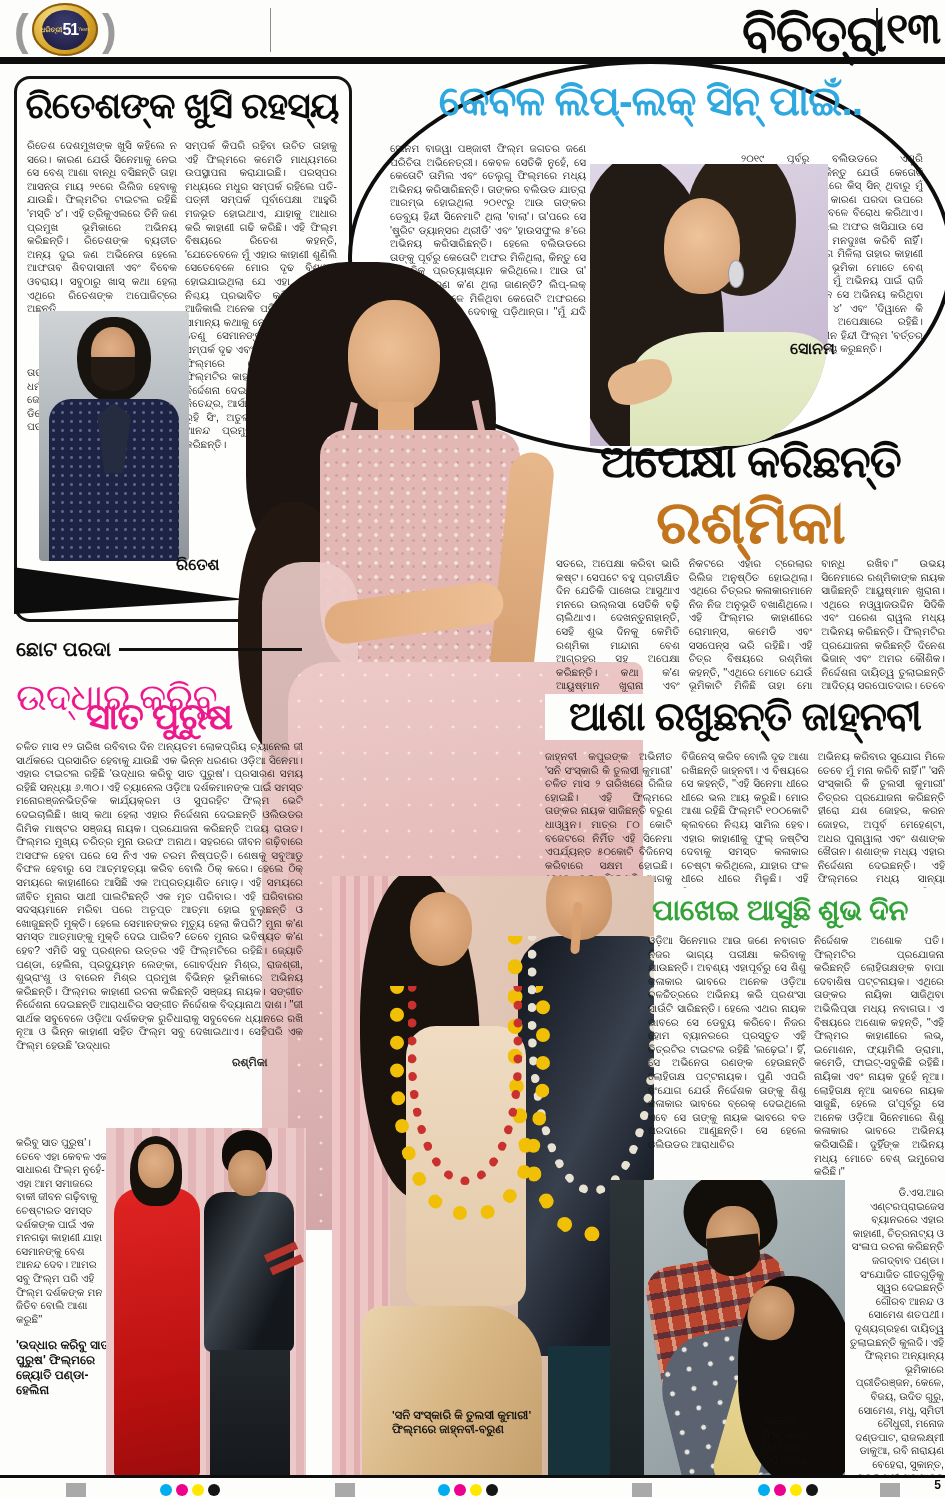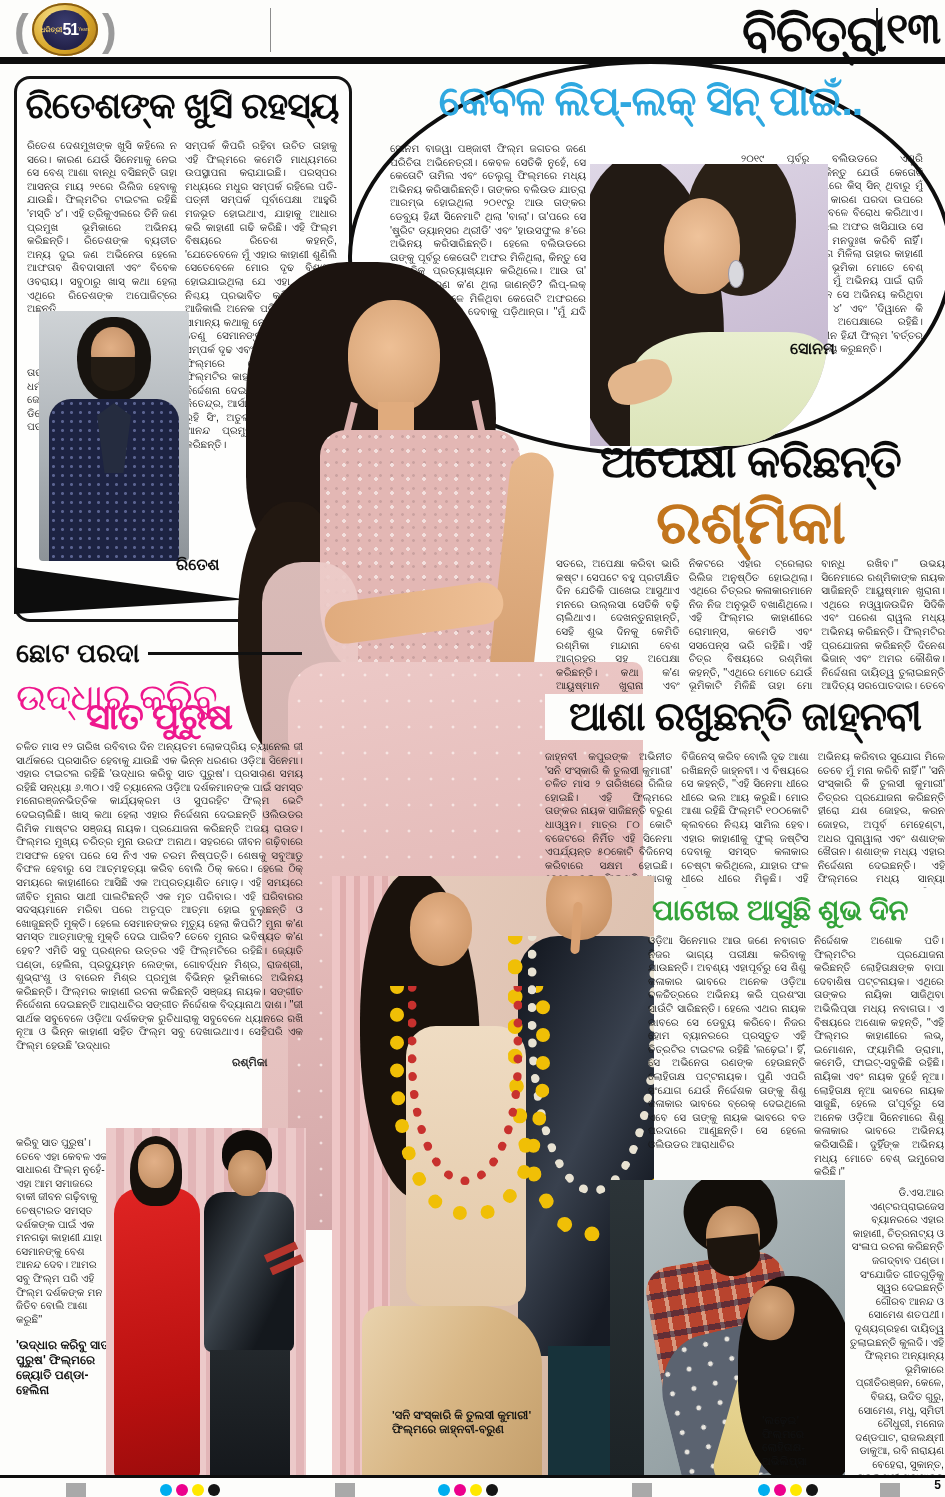--- a/index.html
+++ b/index.html
@@ -115,21 +115,21 @@
      background-image:repeating-linear-gradient(0deg,rgba(25,28,60,.55) 0 6px,transparent 6px 20px),
                       repeating-linear-gradient(90deg,rgba(245,235,205,.5) 0 4px,transparent 4px 17px);}
   .la-whair{position:absolute;left:128px;top:96px;width:120px;height:210px;border-radius:40% 55% 30% 50%;background:#0e0b08;}
   .la-wface{position:absolute;left:138px;top:106px;width:46px;height:54px;border-radius:46%;background:radial-gradient(circle at 45% 40%,#d8a87c,#ad7a50);transform:rotate(10deg);}
   .la-wdress{position:absolute;left:56px;top:150px;width:130px;height:150px;border-radius:40% 30% 0 0;transform:rotate(-14deg);
      background-color:#5b6370;background-image:radial-gradient(circle,#e9e6df 2.2px,transparent 2.8px);background-size:22px 20px;}
   .la-dupatta{position:absolute;left:120px;top:150px;width:46px;height:160px;border-radius:20px;background:linear-gradient(180deg,#eede9e,#ddc77f);transform:rotate(16deg);}
   #la-caption{left:762px;top:1414px;width:82px;font-size:11px;line-height:13.5px;font-weight:bold;color:#101010;}
   
   #tv-kicker{left:16px;top:638px;width:286px;display:flex;align-items:center;gap:8px;}
-  #tv-kicker .k{font-size:26px;font-weight:900;color:#0c0c0c;white-space:nowrap;}
+  #tv-kicker .k{font-size:20px;font-weight:900;color:#0c0c0c;white-space:nowrap;}
   #tv-kicker .rule{flex:1;height:3px;background:#111;}
   #tv-h1{left:16px;top:660px;width:286px;font-size:37px;font-weight:400;color:#ee188d;text-align:left;letter-spacing:-1px;line-height:36px;margin-top:20px;}
   #tv-h2{left:16px;top:696px;width:286px;font-size:37px;font-weight:900;color:#ee188d;text-align:center;letter-spacing:-1px;}
   #tv-body{left:16px;top:740px;width:287px;height:395px;}
   #tv-body2{left:16px;top:1136px;width:96px;height:192px;}
   #tv-caption{left:16px;top:1338px;width:94px;font-size:12px;line-height:15px;font-weight:bold;color:#0d0d0d;}
   #tv-photo{left:106px;top:1128px;width:200px;height:349px;overflow:hidden;
      background:repeating-linear-gradient(90deg,#ecc9c9 0 10px,#e2b5b7 10px 18px);}
   .tv-whair{position:absolute;left:24px;top:8px;width:52px;height:70px;border-radius:50% 50% 40% 40%;background:#17110c;}
   .tv-wface{position:absolute;left:32px;top:16px;width:36px;height:44px;border-radius:46%;background:radial-gradient(circle at 45% 40%,#e2b088,#bd8a5e);}

